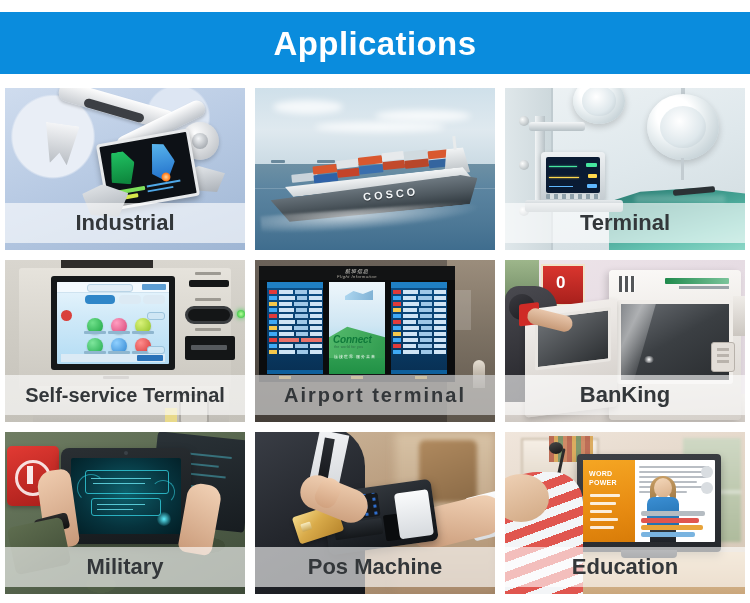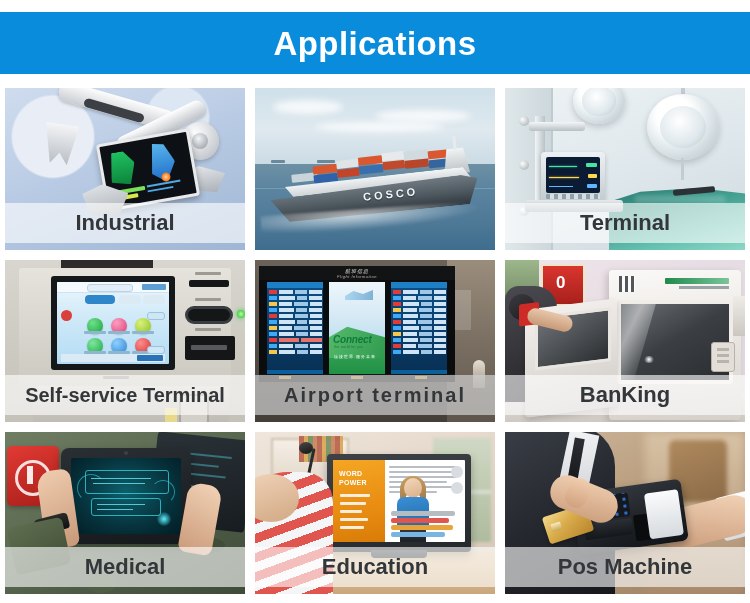--- a/index.html
+++ b/index.html
@@ -803,21 +803,46 @@
             <span class="ml-ln" style="left:26px;top:51px;width:36px;"></span>
             <span class="ml-dot"></span>
           </div>
         </div>
         <div class="ml-hand1"></div>
         <div class="ml-watch"></div>
         <div class="ml-sleeve"></div>
         <div class="ml-hand2"></div>
       </div>
       <div class="caption-bar">
-        <span class="caption">Medical</span>
+        <span class="caption">Military</span>
+      </div>
+    </div>
+
+    <div class="tile">
+      <div class="photo">
+        <div class="ps-bg"></div>
+          <div class="ps-blur"></div>
+          <div class="ps-chair"></div>
+        <div class="ps-suit"></div>
+          <div class="ps-shirt"></div>
+          <div class="ps-tie"></div>
+        <div class="ps-cuff"></div>
+          <div class="ps-armB"></div>
+        <div class="ps-pos">
+          <span class="ps-keys"></span>
+          <span class="ps-scr"></span>
+          <span class="ps-slot"></span>
+          <span class="ps-white"></span>
+        </div>
+        <div class="ps-card"></div>
+        <div class="ps-armA"></div>
+        <div class="ps-fing"></div>
+      </div>
+      <div class="caption-bar">
+        <span class="caption">Pos Machine</span>
       </div>
     </div>
 
     <div class="tile">
       <div class="photo">
         <div class="ed-bg"></div>
         <div class="ed-shelfL"></div>
           <div class="ed-books"></div>
           <div class="ed-shelfR"></div>
         <div class="ed-desk"></div>
@@ -864,39 +889,14 @@
         <div class="ed-stand"></div>
         <div class="ed-kid">
             <span class="ed-kidhead"></span>
           </div>
       </div>
       <div class="caption-bar">
         <span class="caption">Education</span>
       </div>
     </div>
 
-    <div class="tile">
-      <div class="photo">
-        <div class="ps-bg"></div>
-          <div class="ps-blur"></div>
-          <div class="ps-chair"></div>
-        <div class="ps-suit"></div>
-          <div class="ps-shirt"></div>
-          <div class="ps-tie"></div>
-        <div class="ps-cuff"></div>
-          <div class="ps-armB"></div>
-        <div class="ps-pos">
-          <span class="ps-keys"></span>
-          <span class="ps-scr"></span>
-          <span class="ps-slot"></span>
-          <span class="ps-white"></span>
-        </div>
-        <div class="ps-card"></div>
-        <div class="ps-armA"></div>
-        <div class="ps-fing"></div>
-      </div>
-      <div class="caption-bar">
-        <span class="caption">Pos Machine</span>
-      </div>
-    </div>
-
   </div>
 </div>
 
 </body></html>

